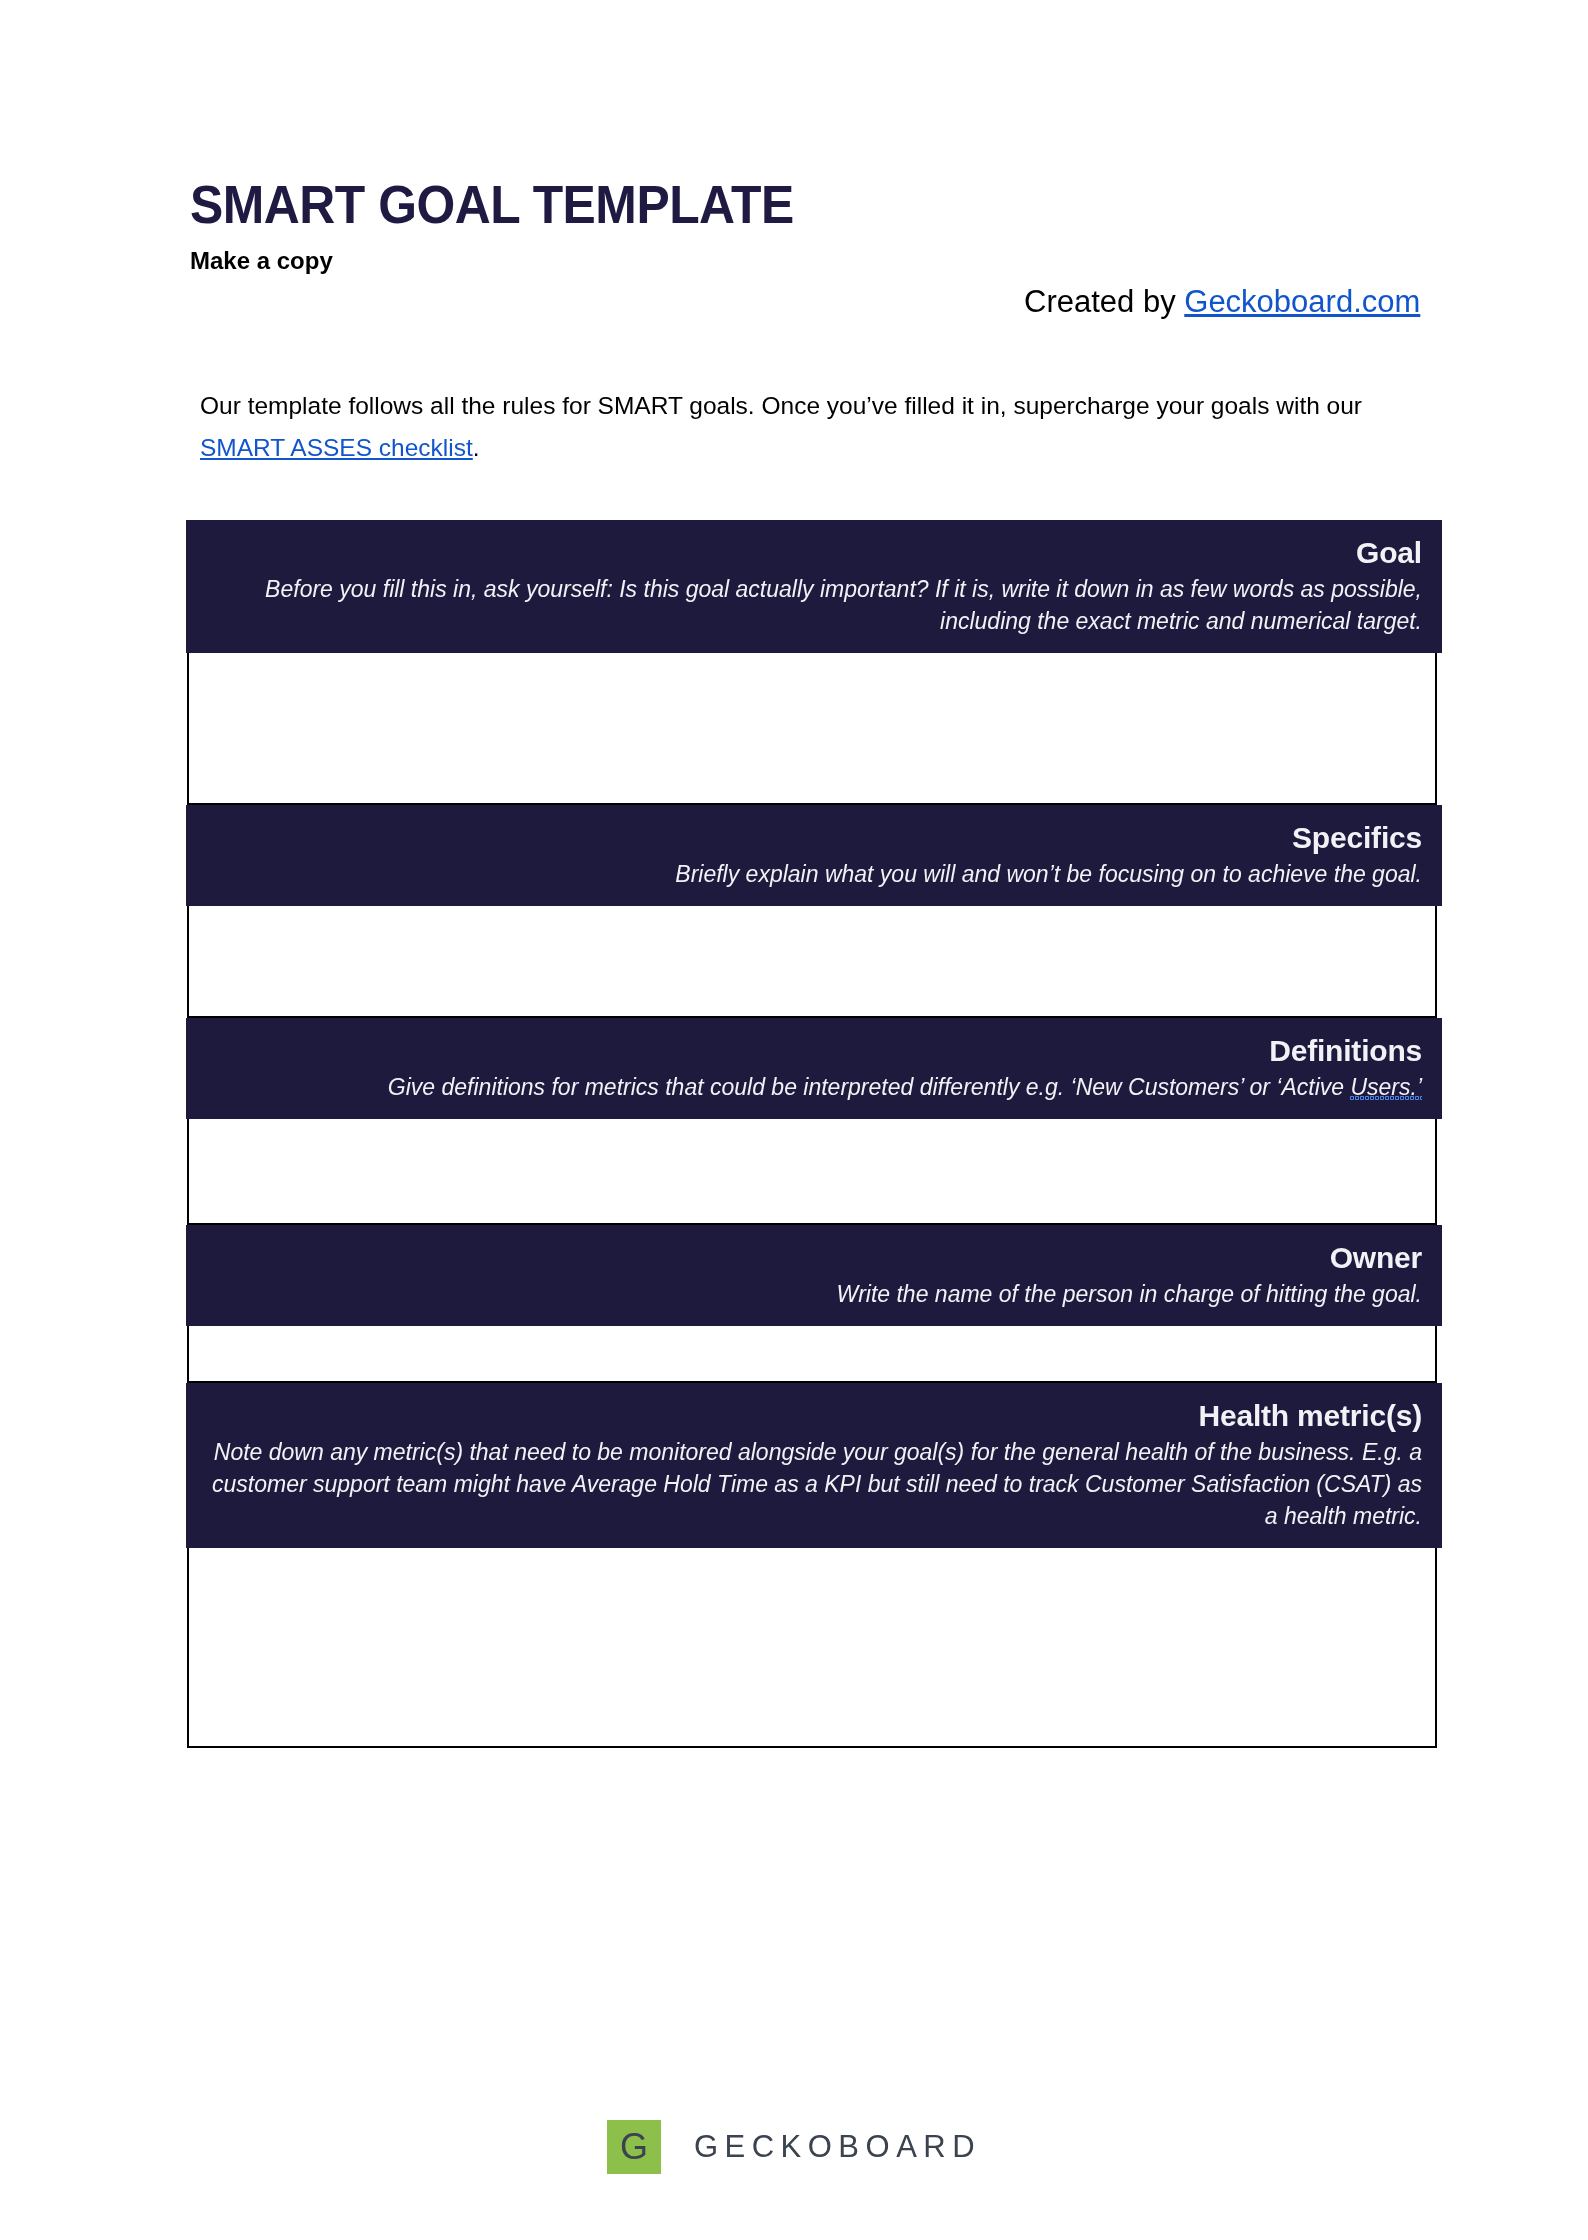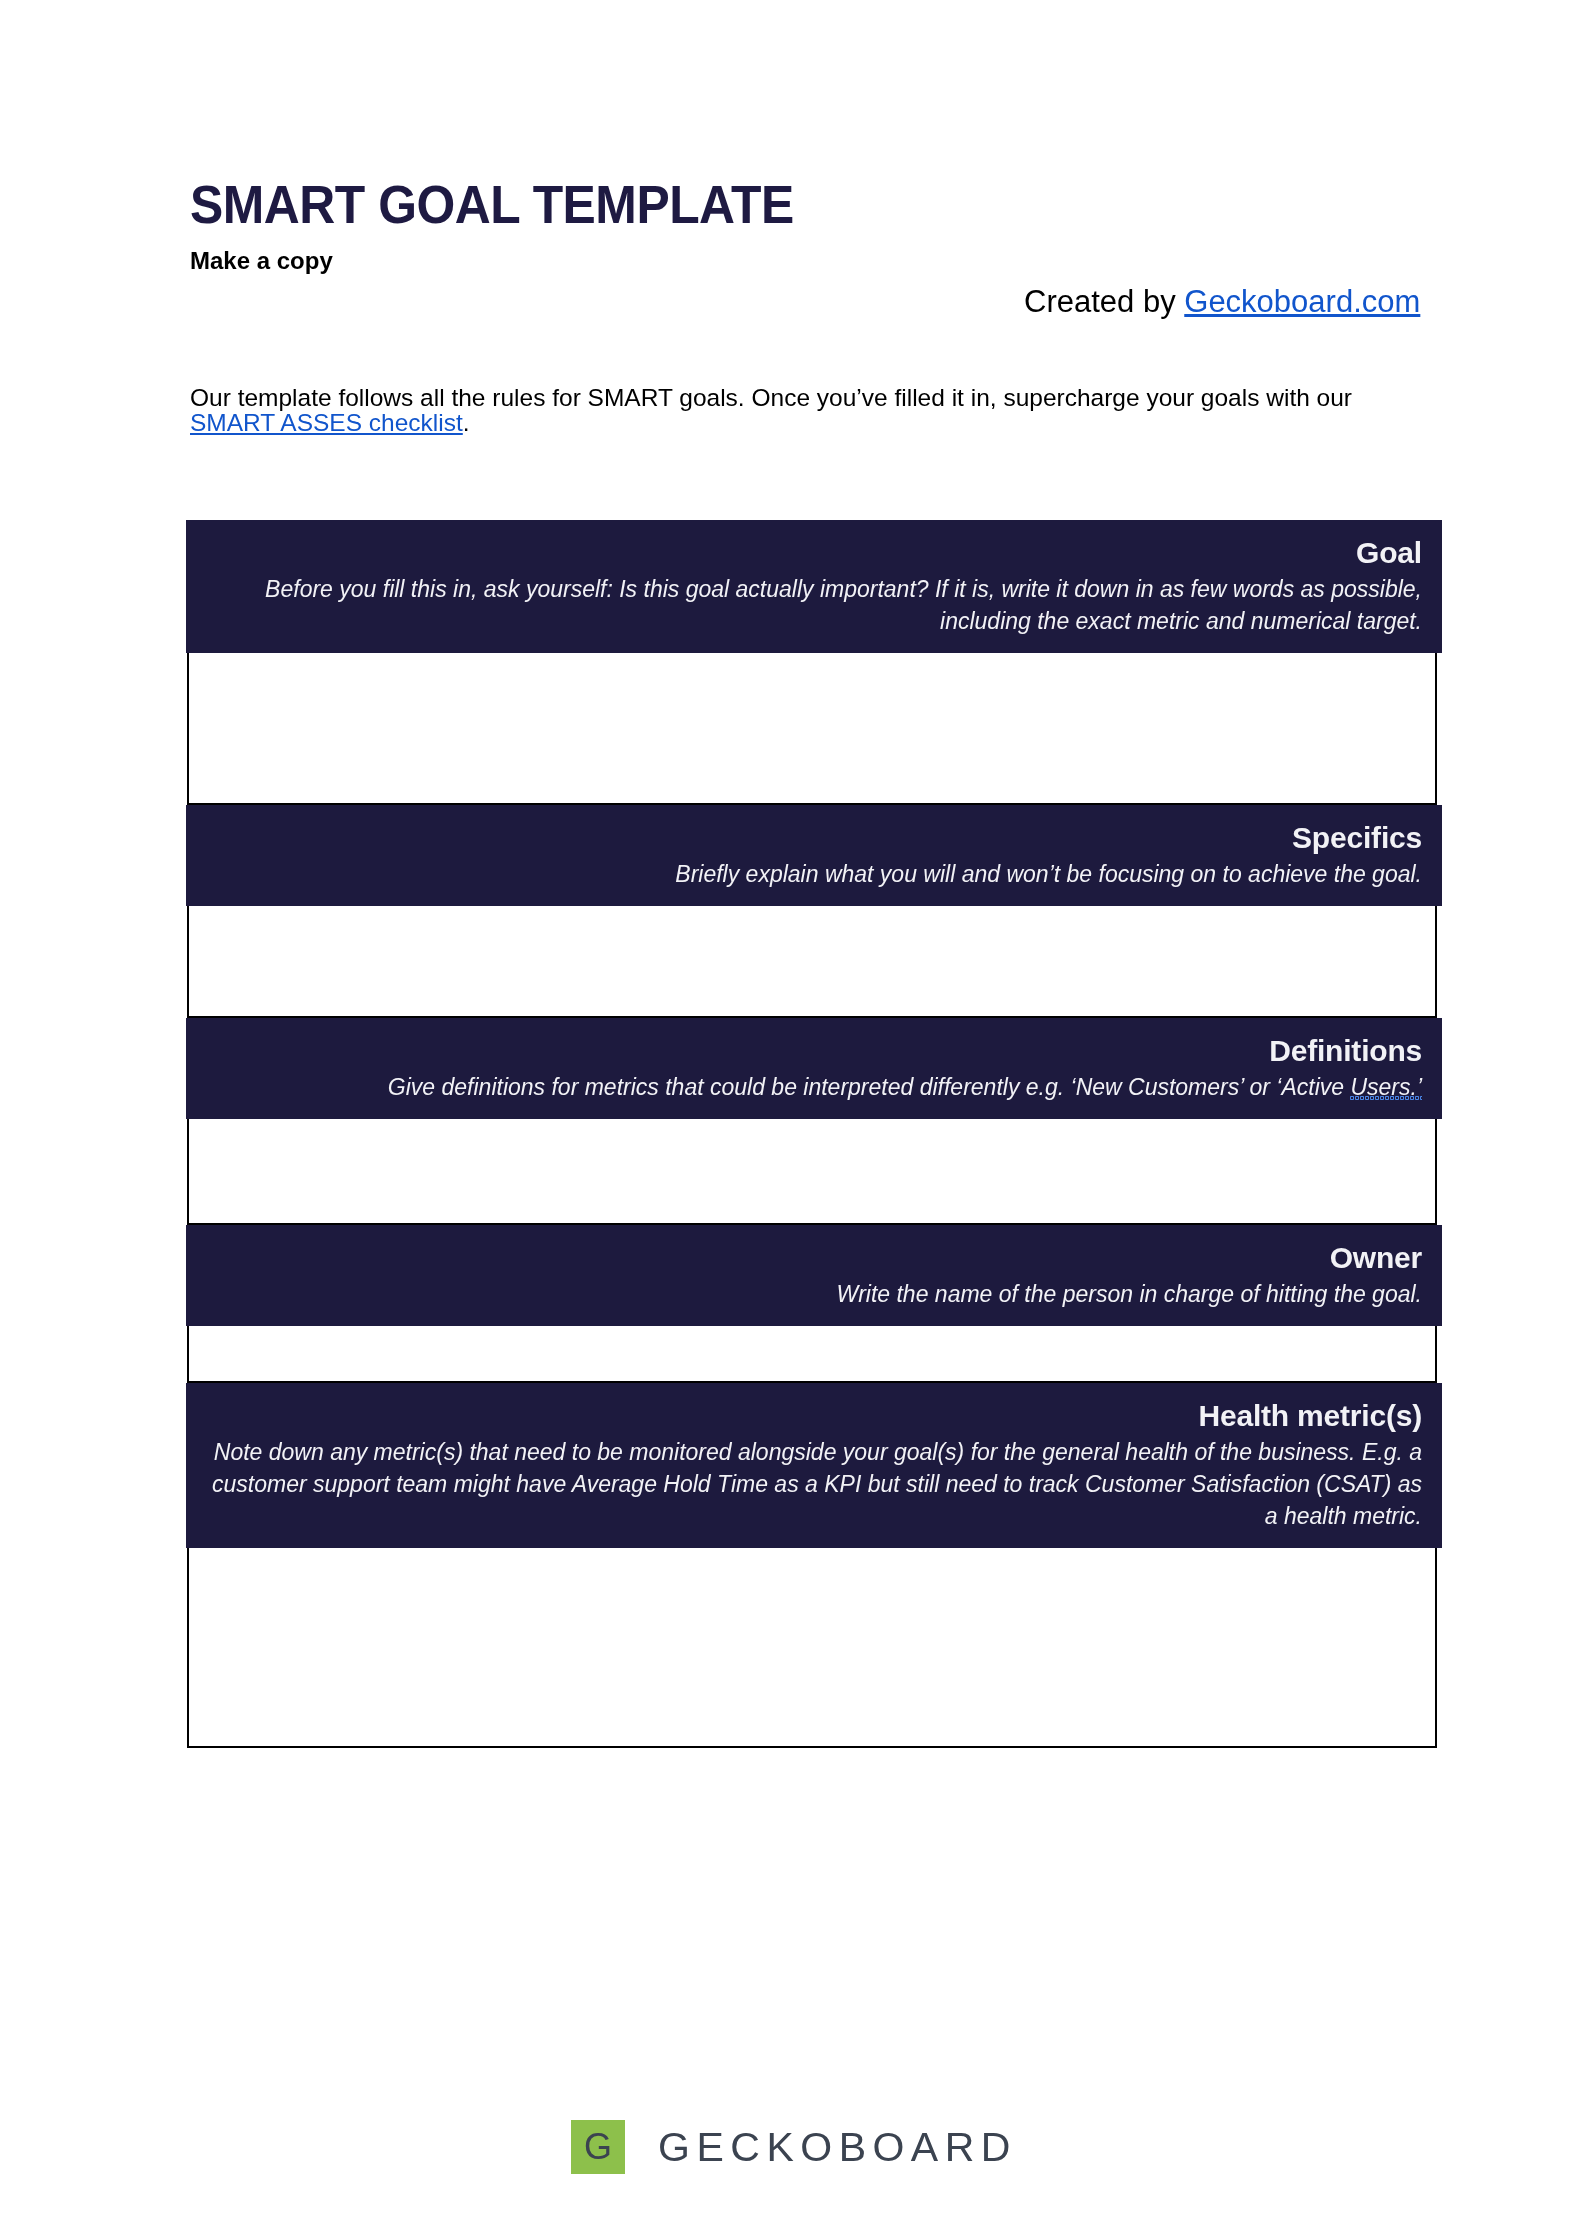--- a/index.html
+++ b/index.html
@@ -60,25 +60,25 @@
     white-space: nowrap;
   }
   .created-by a,
   .intro a {
     color: #1155CC;
     text-decoration: underline;
   }
 
   .intro {
     position: absolute;
-    left: 190px;
+    left: 200px;
     top: 360px;
     width: 1190px;
     font-size: 24.5px;
-    line-height: 25px;
+    line-height: 42px;
     color: #000000;
   }
 
   
   .table {
     position: absolute;
     left: 186px;
     top: 520px;
     width: 1256px;
   }
@@ -159,21 +159,21 @@
     display: flex;
     align-items: center;
     justify-content: center;
     font-size: 36px;
     line-height: 36px;
     color: #3B4350;
     font-family: "Liberation Sans", sans-serif;
     font-weight: normal;
   }
   .logo-word {
-    font-size: 41px;
+    font-size: 31px;
     line-height: 34px;
     letter-spacing: 6.5px;
     color: #3B4350;
     font-weight: normal;
   }
 </style>
 </head>
 <body>
 
 <div class="page">

